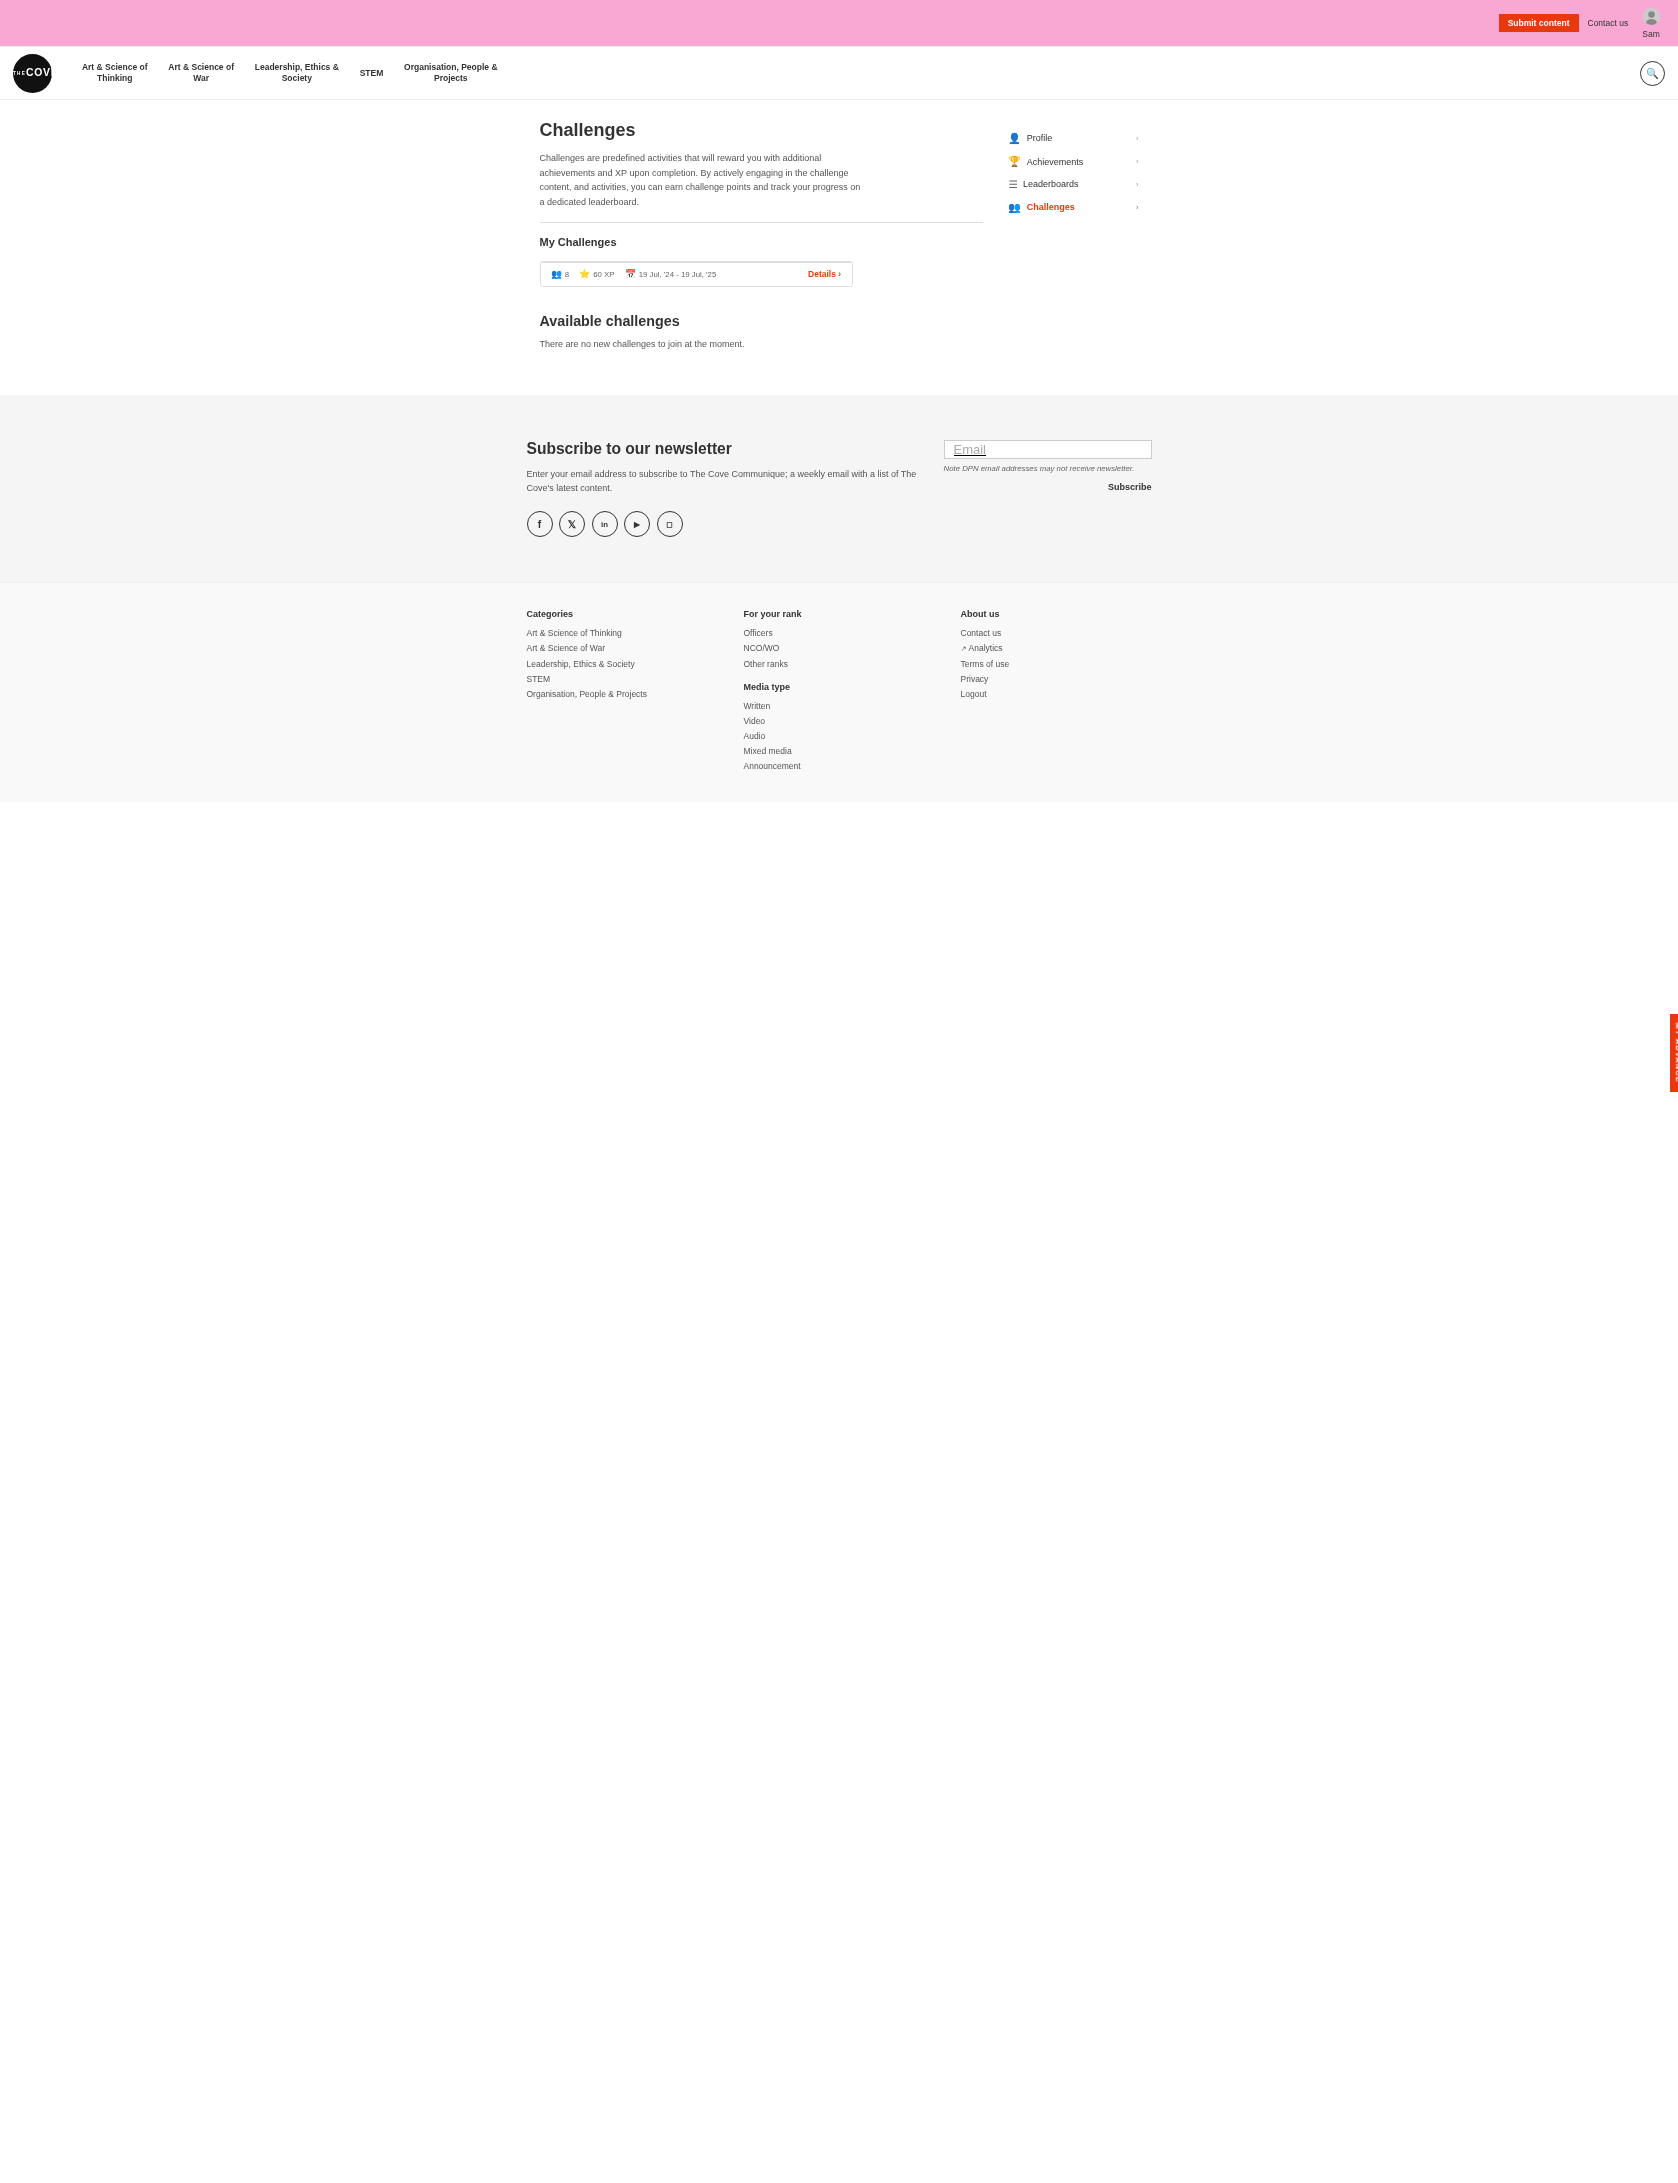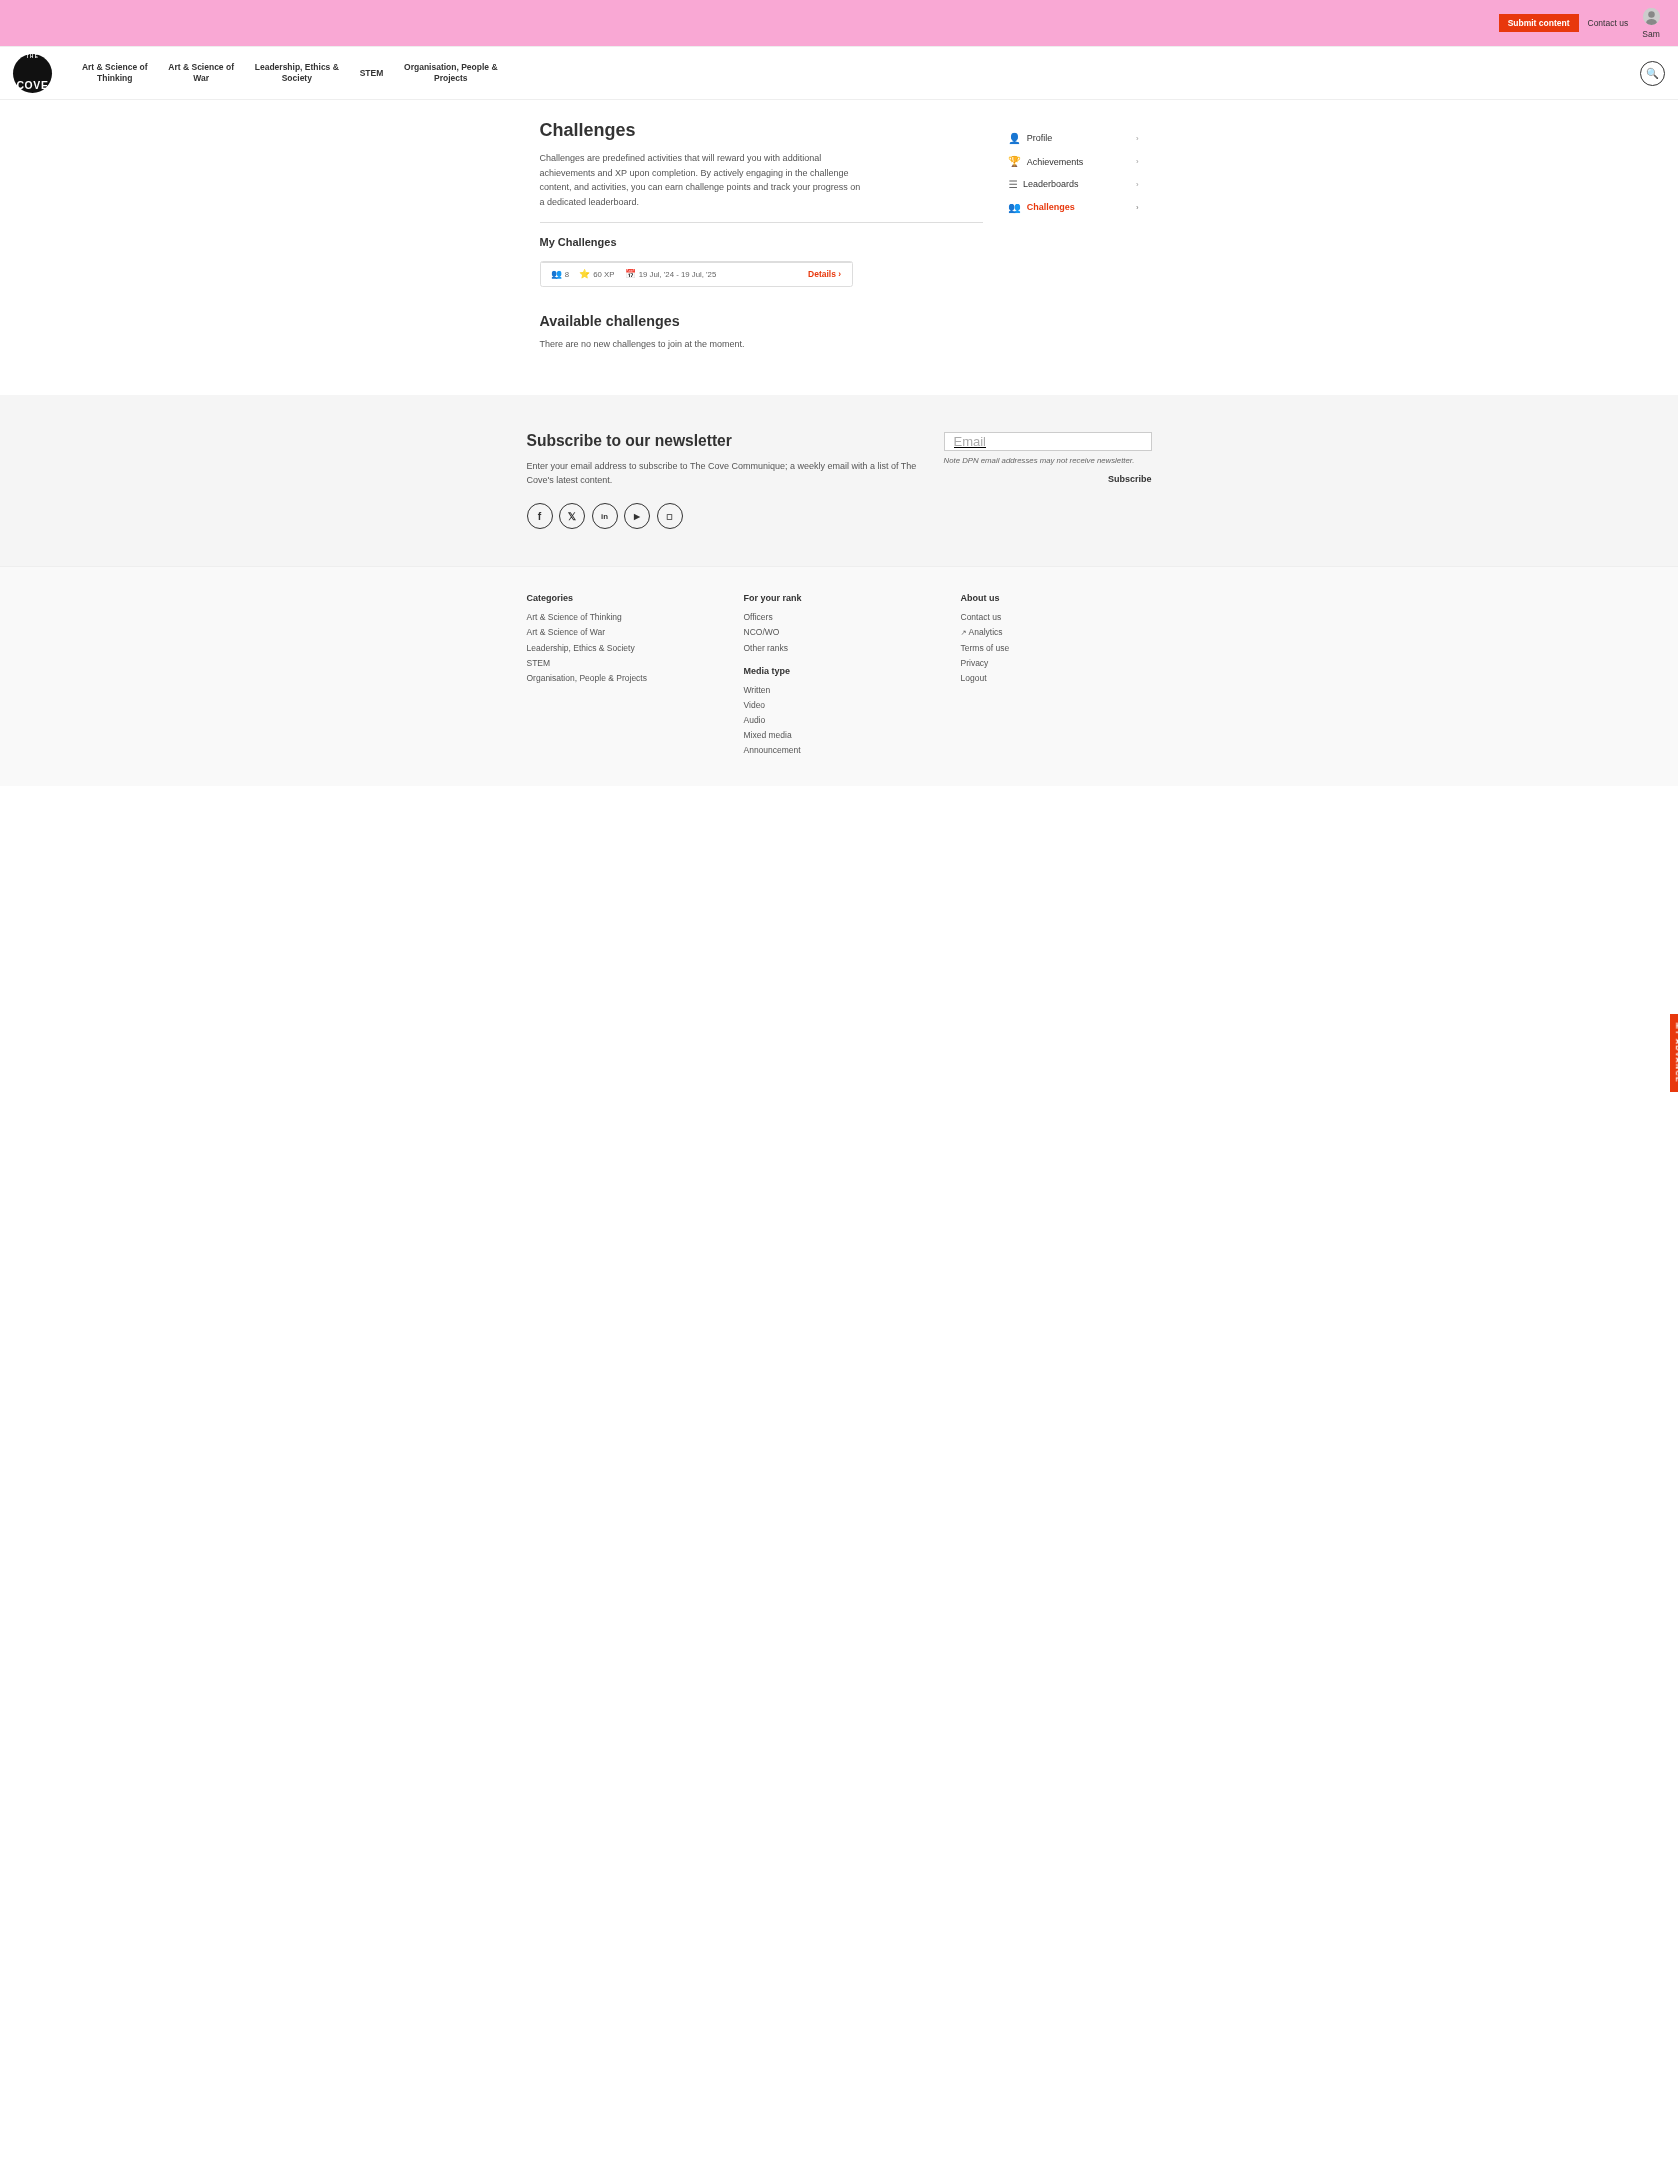--- a/index.html
+++ b/index.html
@@ -65,21 +65,21 @@
     .logo-wrap {
       margin-right: 19.5px;
       padding: 6.5px 0;
     }
     .logo-circle {
       width: 39px;
       height: 39px;
       border-radius: 50%;
       background: #111;
       display: flex;
-      flex-direction: column;
+      flex-direction: row;
       align-items: center;
       justify-content: space-between;
       color: #fff;
       font-size: 5.2px;
       font-weight: bold;
       text-align: center;
       line-height: 1.2;
     }
     .logo-circle .the { font-size: 4.6px; letter-spacing: 1.3px; }
     .logo-circle .cove { font-size: 10.4px; font-weight: 900; letter-spacing: 0.7px; }
@@ -258,21 +258,21 @@
     }
 
     
     .newsletter-section {
       background: #f5f5f5;
       padding: 33px 13px;
       margin-top: 26px;
     }
     .newsletter-inner {
       max-width: 625px;
-      margin: 4px auto;
+      margin: 12px auto;
       display: flex;
       align-items: flex-start;
     }
     .newsletter-left { flex: 1; }
     .newsletter-title {
       font-size: 15.6px;
       font-weight: bold;
       margin-bottom: 9px;
     }
     .newsletter-desc {

